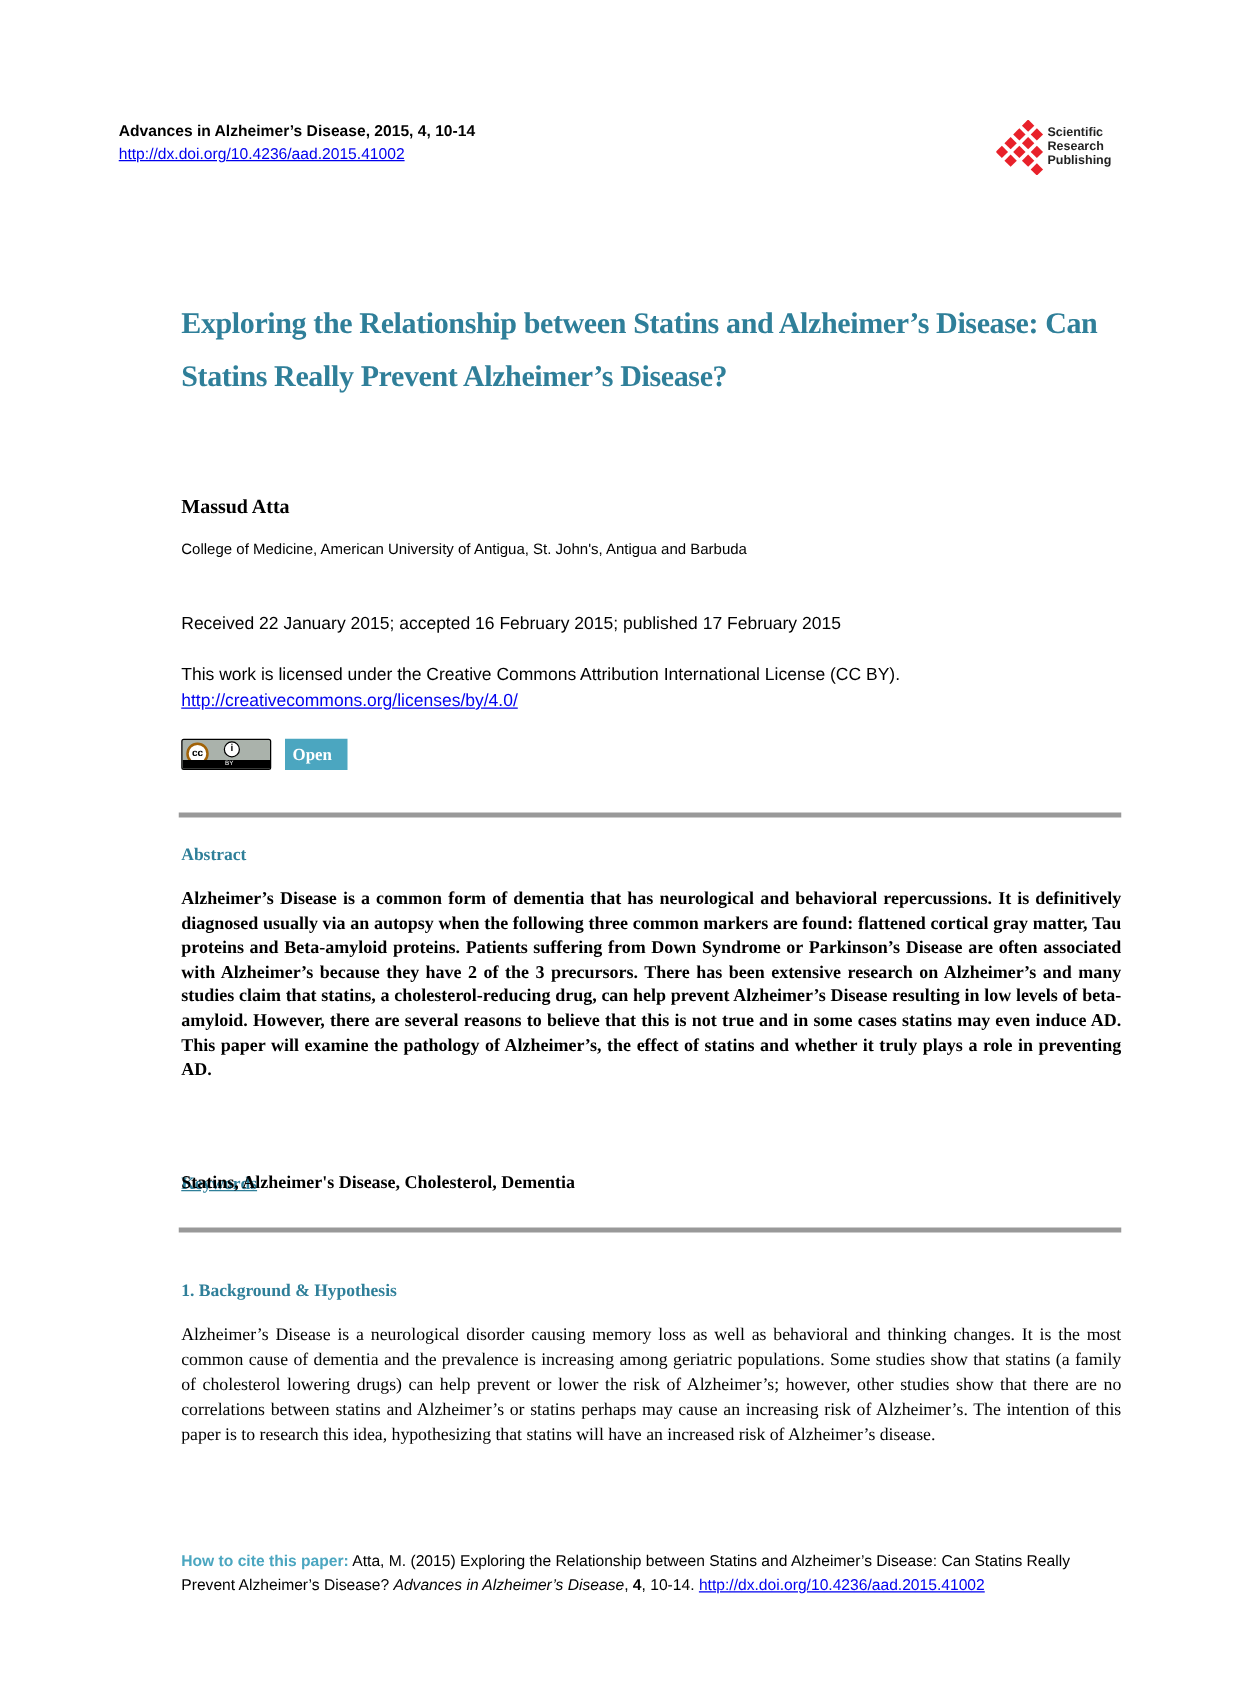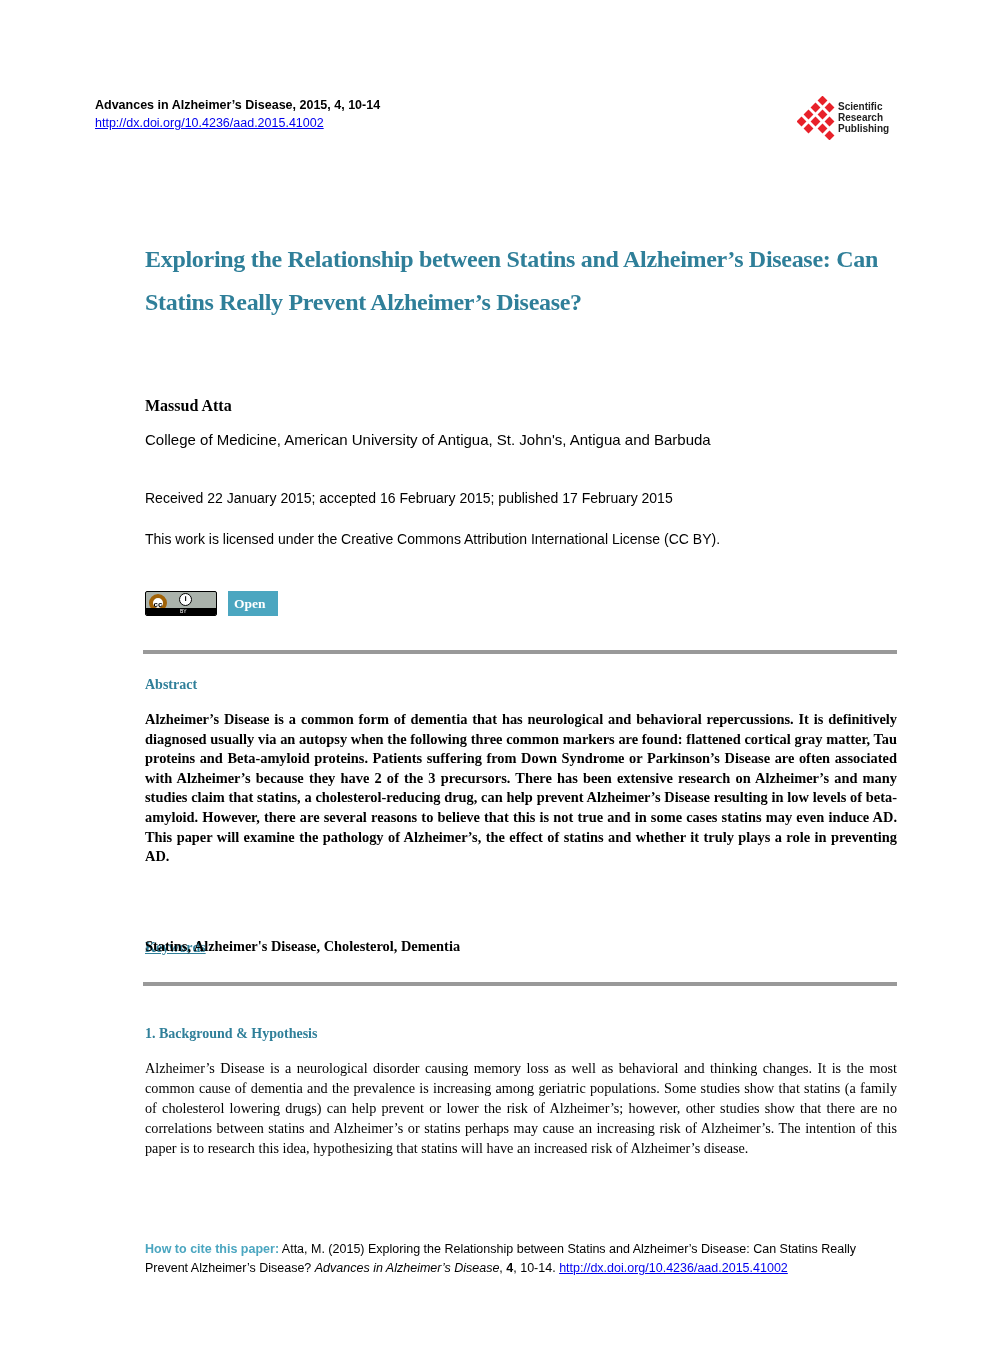--- a/index.html
+++ b/index.html
@@ -11,28 +11,28 @@
     .header { position: absolute; left: 95px; top: 96px; font-size: 12.5px; line-height: 18px; }
     .header .journal { font-weight: bold; }
 
     .logo { position: absolute; left: 797px; top: 96px; width: 110px; height: 44px; }
     .logo svg { position: absolute; left: 0; top: 0; }
     .logo .logo-text { position: absolute; left: 41px; top: 5px; font-size: 10px; line-height: 11px; color: #222; font-weight: bold; }
 
     .title { position: absolute; left: 145px; top: 238px; width: 760px; font-size: 24px; line-height: 43px; font-weight: bold; color: #2f7f99; letter-spacing: -0.3px; }
 
     .author { position: absolute; left: 145px; top: 397px; font-size: 16px; font-weight: bold; }
-    .affil { position: absolute; left: 145px; top: 429px; font-size: 15px; line-height: 21px; }
+    .affil { position: absolute; left: 145px; top: 429px; font-size: 12px; line-height: 21px; }
     .received { position: absolute; left: 145px; top: 490px; font-size: 14px; }
     .copyright { position: absolute; left: 145px; top: 529px; font-size: 14px; line-height: 21px; }
 
     .badges { position: absolute; left: 145px; top: 591px; height: 26px; }
     .cc-badge { position: absolute; left: 0; top: 0; width: 72px; height: 25px; background: #aab2ab; border: 1px solid #000; border-radius: 2px; box-sizing: border-box; overflow: hidden; }
     .cc-badge .bar { position: absolute; left: 0; bottom: 0; width: 100%; height: 7px; background: #000; }
-    .cc-badge .cc { position: absolute; left: 3px; top: 2px; width: 18px; height: 18px; border-radius: 50%; background: #fff; border: 4px solid #a16207; box-sizing: border-box; font-size: 8px; font-weight: bold; text-align: center; line-height: 14px; }
+    .cc-badge .cc { position: absolute; left: 3px; top: 2px; width: 18px; height: 18px; border-radius: 50%; background: #fff; border: 2px solid #a16207; box-sizing: border-box; font-size: 8px; font-weight: bold; text-align: center; line-height: 14px; }
     .cc-badge .by { position: absolute; left: 33px; top: 1px; width: 13px; height: 13px; border-radius: 50%; background: #fff; border: 1.5px solid #000; box-sizing: border-box; font-size: 8px; font-weight: bold; text-align: center; line-height: 10px; }
     .cc-badge .bylabel { position: absolute; left: 34px; bottom: 0; font-size: 5px; color: #fff; line-height: 7px; }
     .oa-badge { position: absolute; left: 83px; top: 0; height: 25px; padding: 0 6px; background: #4ba6c0; color: #fff; font-size: 13.5px; font-weight: bold; line-height: 25px; }
 
     .rule { position: absolute; left: 143px; width: 754px; height: 4px; background: #999999; }
 
     .section-head { position: absolute; left: 145px; font-size: 14px; font-weight: bold; color: #2f7f99; }
 
     .abstract-body { position: absolute; left: 145px; top: 710px; width: 752px; font-size: 14.4px; line-height: 19.6px; font-weight: bold; text-align: justify; }
     .keywords-body { position: absolute; left: 145px; top: 938px; font-size: 14.4px; font-weight: bold; }
@@ -76,20 +76,21 @@
 <div class="title serif">Exploring the Relationship between Statins and Alzheimer’s Disease: Can Statins Really Prevent Alzheimer’s Disease?</div>
 
 <div class="author serif">Massud Atta</div>
 <div class="affil sans">
   <div>College of Medicine, American University of Antigua, St. John's, Antigua and Barbuda</div>
 </div>
 <div class="received sans">Received 22 January 2015; accepted 16 February 2015; published 17 February 2015</div>
 
 <div class="copyright sans">
   <div>This work is licensed under the Creative Commons Attribution International License (CC BY).</div>
+  <div><a class="link">http://creativecommons.org/licenses/by/4.0/</a></div>
 </div>
 
 <div class="badges sans">
   <div class="cc-badge">
     <div class="cc">cc</div>
     <div class="by">i</div>
     <div class="bar"></div>
     <div class="bylabel">BY</div>
   </div>
   <div class="oa-badge serif">Open Access</div>

